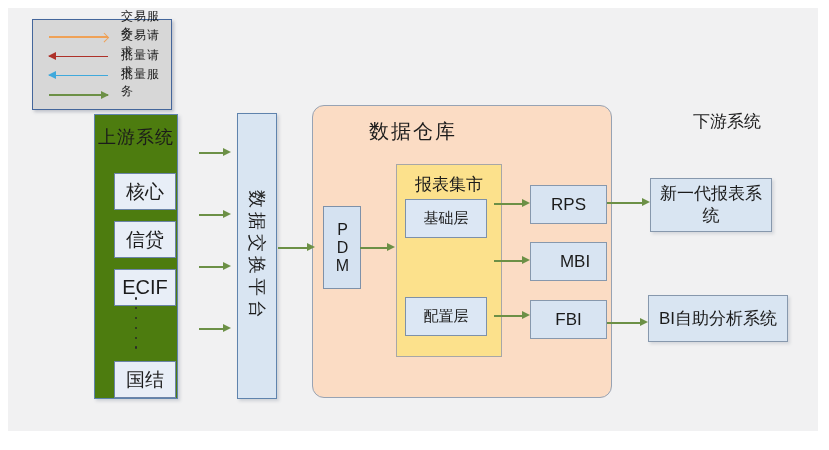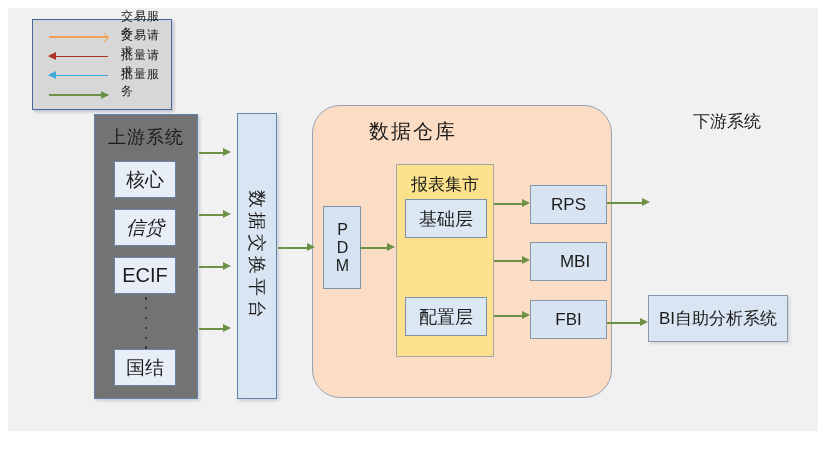--- a/index.html
+++ b/index.html
@@ -21,45 +21,45 @@
   .larr.left .head { left:-1px; top:0.6px; width:0; height:0;
       border-right:8px solid var(--c); border-top:4.4px solid transparent; border-bottom:4.4px solid transparent; }
   .larr.chevron .head { right:1px; top:1.6px; width:6.5px; height:6.5px; border:0;
       border-top:1.6px solid var(--c); border-right:1.6px solid var(--c); transform:rotate(45deg); }
   .legend-label { font-size:12px; letter-spacing:1px; }
 
   
   .bluebox { background:#e8eef7; border:1px solid #6b84a8; display:flex; align-items:center; justify-content:center; }
 
   
-  .upstream { position:absolute; left:86px; top:106px; width:104px; height:285px;
-              background:#737373; border:1.2px solid #5f83ad; box-shadow:2px 2px 3px rgba(100,110,130,.25); }
+  .upstream { position:absolute; left:86px; top:106px; width:84px; height:285px;
+              background:#4d7c0f; border:1.2px solid #5f83ad; box-shadow:2px 2px 3px rgba(100,110,130,.25); }
   .upstream-title { position:absolute; left:0; right:0; top:10px; text-align:center; font-size:18px; letter-spacing:1px; }
-  .up-sys { position:absolute; left:19px; width:62px; height:37px; font-size:19px; }
+  .up-sys { position:absolute; left:19px; width:62px; height:37px; font-size:19px;margin-top:12px; }
   .vdots { position:absolute; left:0; right:0; top:182px; height:52px;
            display:flex; flex-direction:column; align-items:center; justify-content:space-between; }
   .vdots i { width:2.6px; height:2.6px; border-radius:50%; background:#2a2a2a; }
 
   
   .exchange { position:absolute; left:229px; top:105px; width:40px; height:286px;
               background:#d9e5f2; border:1.2px solid #5f83ad; box-shadow:2px 2px 3px rgba(100,110,130,.25);
               display:flex; align-items:center; justify-content:center; }
   .exchange span { writing-mode:vertical-rl; text-orientation:sideways; font-size:18px; letter-spacing:4px; }
 
   
   .warehouse { position:absolute; left:304px; top:97px; width:300px; height:293px;
-               background:#fbdcc4; border:1.2px solid #97a3b4; border-radius:28px; }
+               background:#fbdcc4; border:1.2px solid #97a3b4; border-radius:12px; }
   .wh-title { position:absolute; left:56px; top:12px; font-size:20px; letter-spacing:2px; }
   .pdm { position:absolute; left:10px; top:100px; width:38px; height:83px;
          background:#d5e2f1; border:1px solid #7e91a9; }
   .pdm span { writing-mode:vertical-lr; text-orientation:upright; font-size:16px; letter-spacing:1px; }
-  .mart { position:absolute; left:83px; top:58px; width:98px; height:193px;
+  .mart { position:absolute; left:83px; top:58px; width:106px; height:193px;
           background:#fce18c; border:1px solid #a7a7a7; }
   .mart-title { position:absolute; left:0; right:0; top:8px; text-align:center; font-size:17px; }
-  .layer { position:absolute; left:8px; width:82px; height:39px; font-size:18px; }
+  .layer { position:absolute; left:8px; width:82px; height:39px; font-size:15px; }
   .outbox { position:absolute; left:217px; width:77px; height:39px;
             background:#d8e4f2; border:1.4px solid #8798ad; font-size:17px; }
 
   
   .downstream-title { position:absolute; left:631px; top:103px; width:176px; text-align:center;
                       font-size:17px; line-height:21px; }
   .ds-box { position:absolute; background:#d9e5f2; border:1.4px solid #8798ad;
             display:flex; align-items:center; justify-content:center; text-align:center;
             font-size:17px; line-height:22px; box-shadow:2px 2px 3px rgba(100,110,130,.2); }
   .ds-box.report { left:642px; top:170px; width:122px; height:54px; padding:0 5px; }
@@ -103,21 +103,21 @@
             <span class="line"></span>
             <span class="head"></span>
           </span>
         <span class="legend-label">批量服务</span>
       </div>
     </div>
 
     <div class="upstream">
       <div class="upstream-title">上游系统</div>
       <div class="bluebox up-sys" style="top:46px;">核心</div>
-      <div class="bluebox up-sys" style="top:94px;font-style:italic;">信贷</div>
+      <div class="bluebox up-sys" style="top:94px;">信贷</div>
       <div class="bluebox up-sys" style="top:142px; font-size:20px;">ECIF</div>
       <div class="vdots">
           <i></i>
           <i></i>
           <i></i>
           <i></i>
           <i></i>
           <i></i>
         </div>
       <div class="bluebox up-sys" style="top:234px;">国结</div>
@@ -142,20 +142,21 @@
 
       <div class="bluebox outbox" style="top:79px;">RPS</div>
       <div class="bluebox outbox" style="top:136px;padding-left:13px;">MBI</div>
       <div class="bluebox outbox" style="top:194px;">FBI</div>
     </div>
 
     <div class="downstream-title">
       <div>下游系统</div>
     </div>
 
+    <div class="ds-box report">新一代报表系统</div>
     <div class="ds-box bi">BI自助分析系统</div>
 
     <div class="flow" style="left: 191px; top: 144px; width: 24px; --c: #6c9046;"></div>
     <div class="flow" style="left: 191px; top: 206px; width: 24px; --c: #6c9046;"></div>
     <div class="flow" style="left: 191px; top: 258px; width: 24px; --c: #6c9046;"></div>
     <div class="flow" style="left: 191px; top: 320px; width: 24px; --c: #6c9046;"></div>
     <div class="flow" style="left: 270px; top: 239px; width: 29px; --c: #6c9046;"></div>
     <div class="flow" style="left: 352px; top: 239px; width: 27px; --c: #6c9046;"></div>
     <div class="flow" style="left: 486px; top: 195px; width: 28px; --c: #6c9046;"></div>
     <div class="flow" style="left: 486px; top: 252px; width: 28px; --c: #6c9046;"></div>

